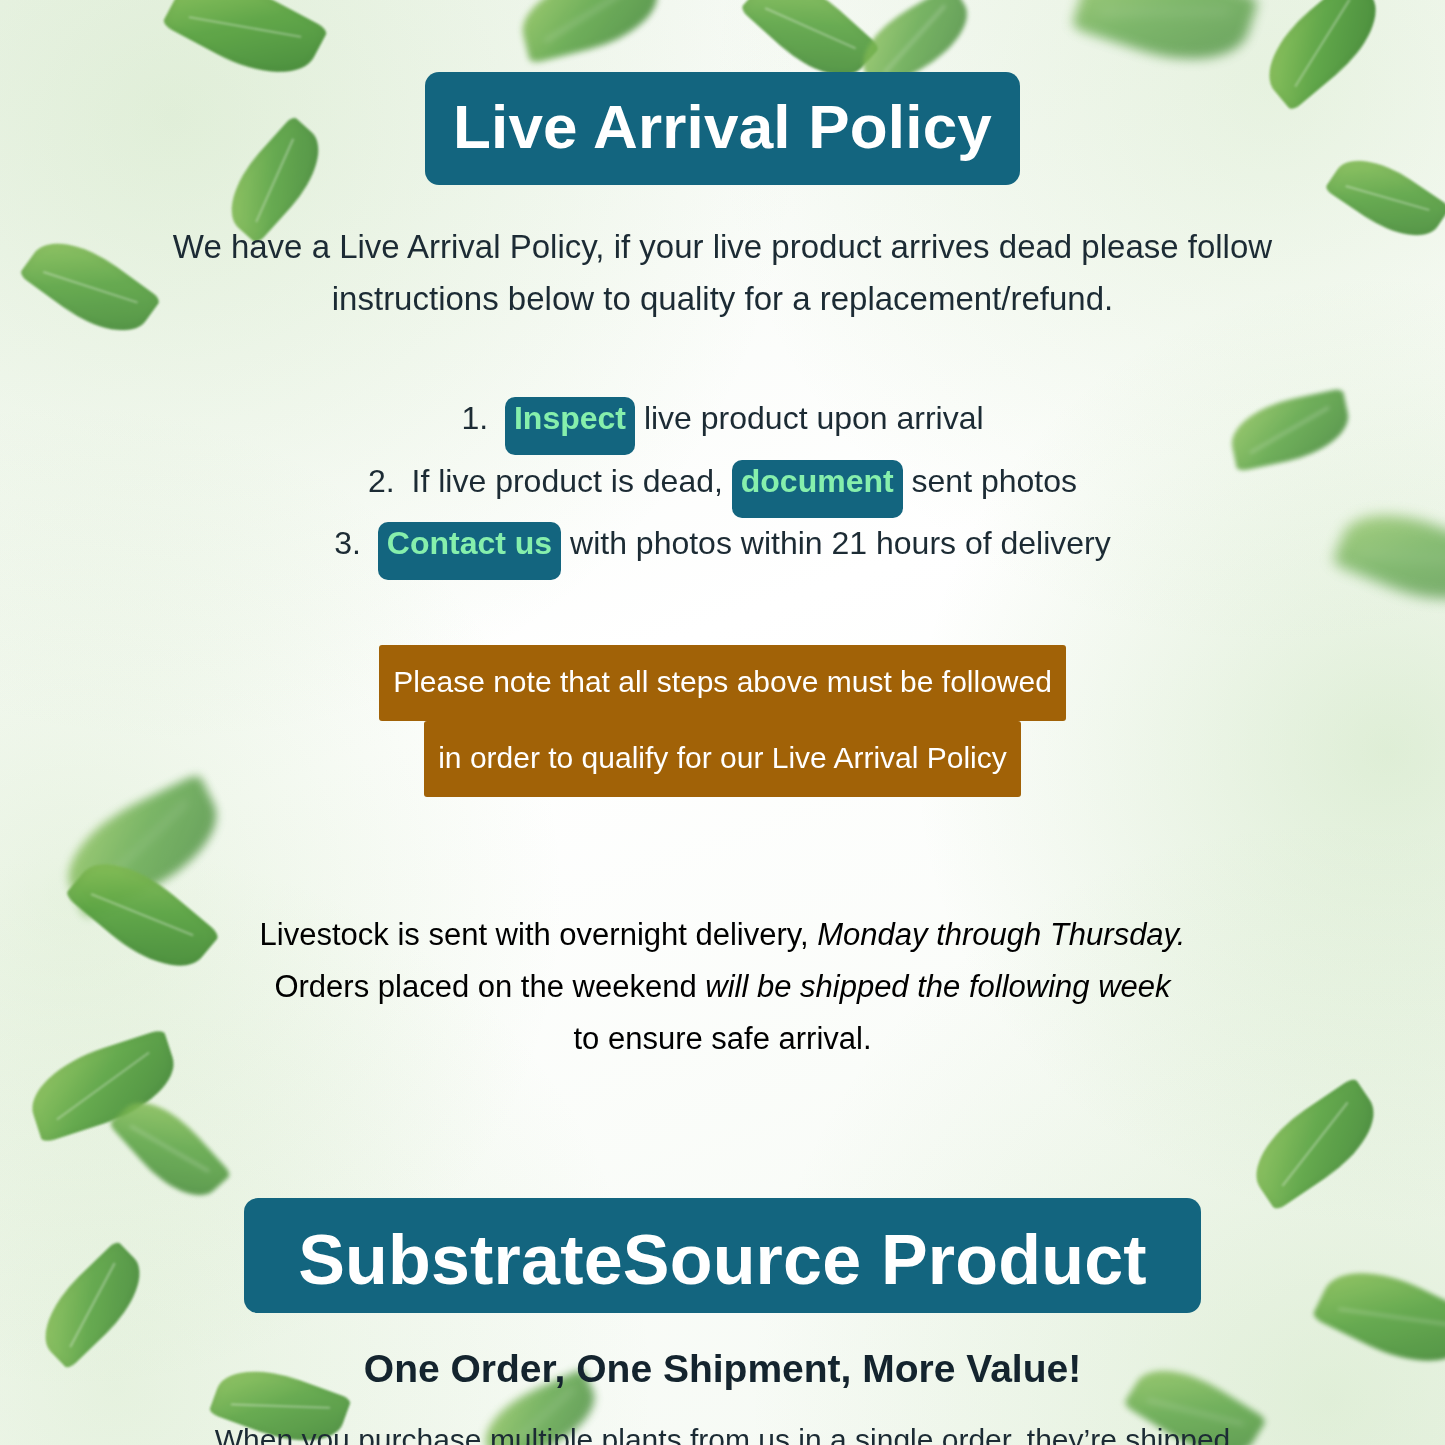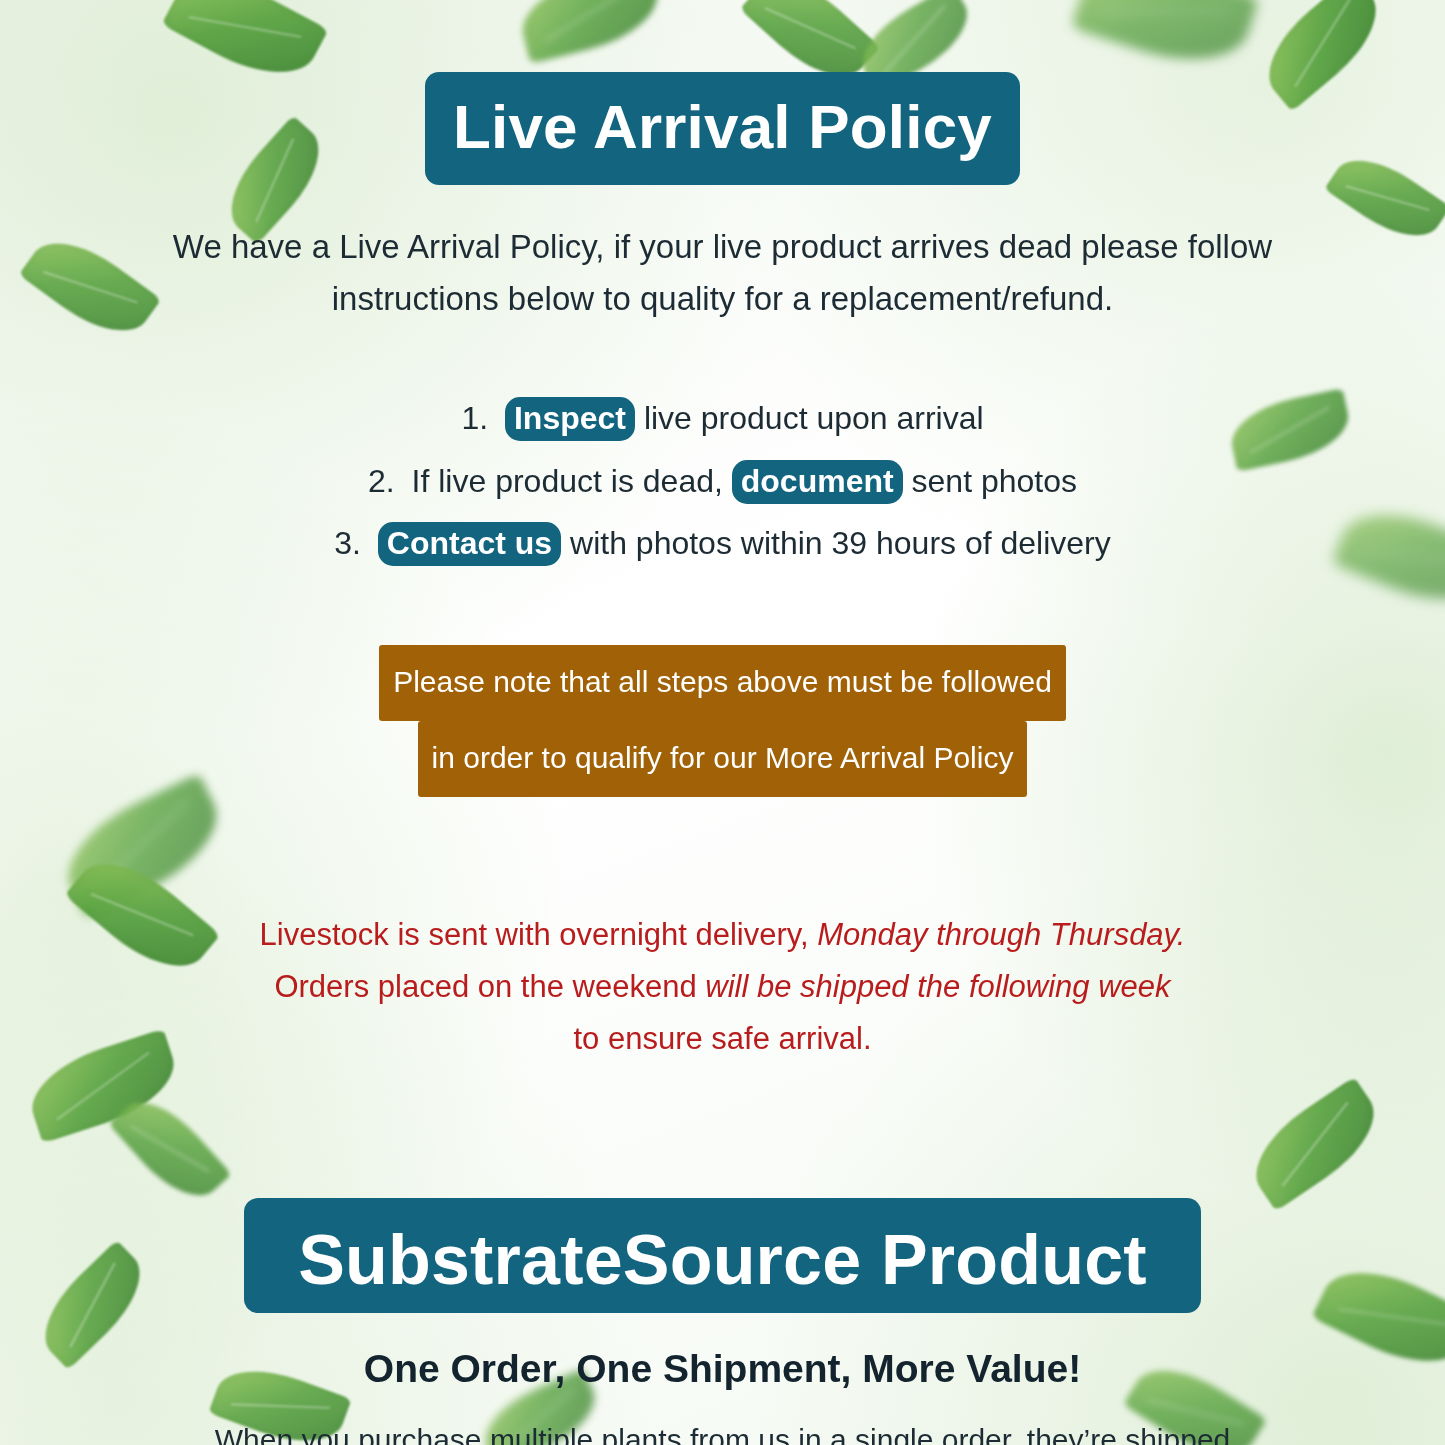--- a/index.html
+++ b/index.html
@@ -93,45 +93,45 @@
     margin: 62px auto 0;
     width: 1200px;
     font-size: 32px;
     line-height: 1.95;
     color: #1c2b34;
   }
   .step { white-space: nowrap; }
   .step .num { margin-right: 8px; }
   .hl {
     background: #13657f;
-    color: #ffffff;
+    color: #86efac;
     font-weight: bold;
-    padding: 3px 9px 5px;
-    border-radius: 15px;
+    padding: 3px 9px 19px;
+    border-radius: 10px;
   }
 
   .note {
     margin: 70px auto 0;
     font-size: 30px;
     line-height: 2.1;
   }
   .note .line {
     display: inline-block;
     background: #a16207;
     color: #ffffff;
     padding: 5px 14px 8px;
     border-radius: 3px;
   }
 
   .shipping {
     margin: 112px auto 0;
     width: 1060px;
     font-size: 31px;
     line-height: 1.68;
-    color: #b91c1c;
+    color: #000000;
   }
   .shipping em { font-style: italic; }
 
   .product-block { margin-top: 120px; }
 
   .subhead {
     margin: 34px auto 0;
     font-size: 39px;
     font-weight: bold;
     color: #14242e;
@@ -191,27 +191,27 @@
     </div>
     <div class="step">
       <span class="num">2.</span>
       <span>If live product is dead,</span>
       <span class="hl">document</span>
       <span>sent photos</span>
     </div>
     <div class="step">
       <span class="num">3.</span>
       <span class="hl">Contact us</span>
-      <span>with photos within 39 hours of delivery</span>
+      <span>with photos within 21 hours of delivery</span>
     </div>
   </div>
 
   <div class="note">
     <div><span class="line">Please note that all steps above must be followed</span></div>
-    <div><span class="line">in order to qualify for our More Arrival Policy</span></div>
+    <div><span class="line">in order to qualify for our Live Arrival Policy</span></div>
   </div>
 
   <div class="shipping">
     <div>
       <span>Livestock is sent with overnight delivery, </span><em>Monday through Thursday.</em>
     </div>
     <div>
       <span>Orders placed on the weekend </span><em>will be shipped the following week</em>
     </div>
     <div>to ensure safe arrival.</div>

